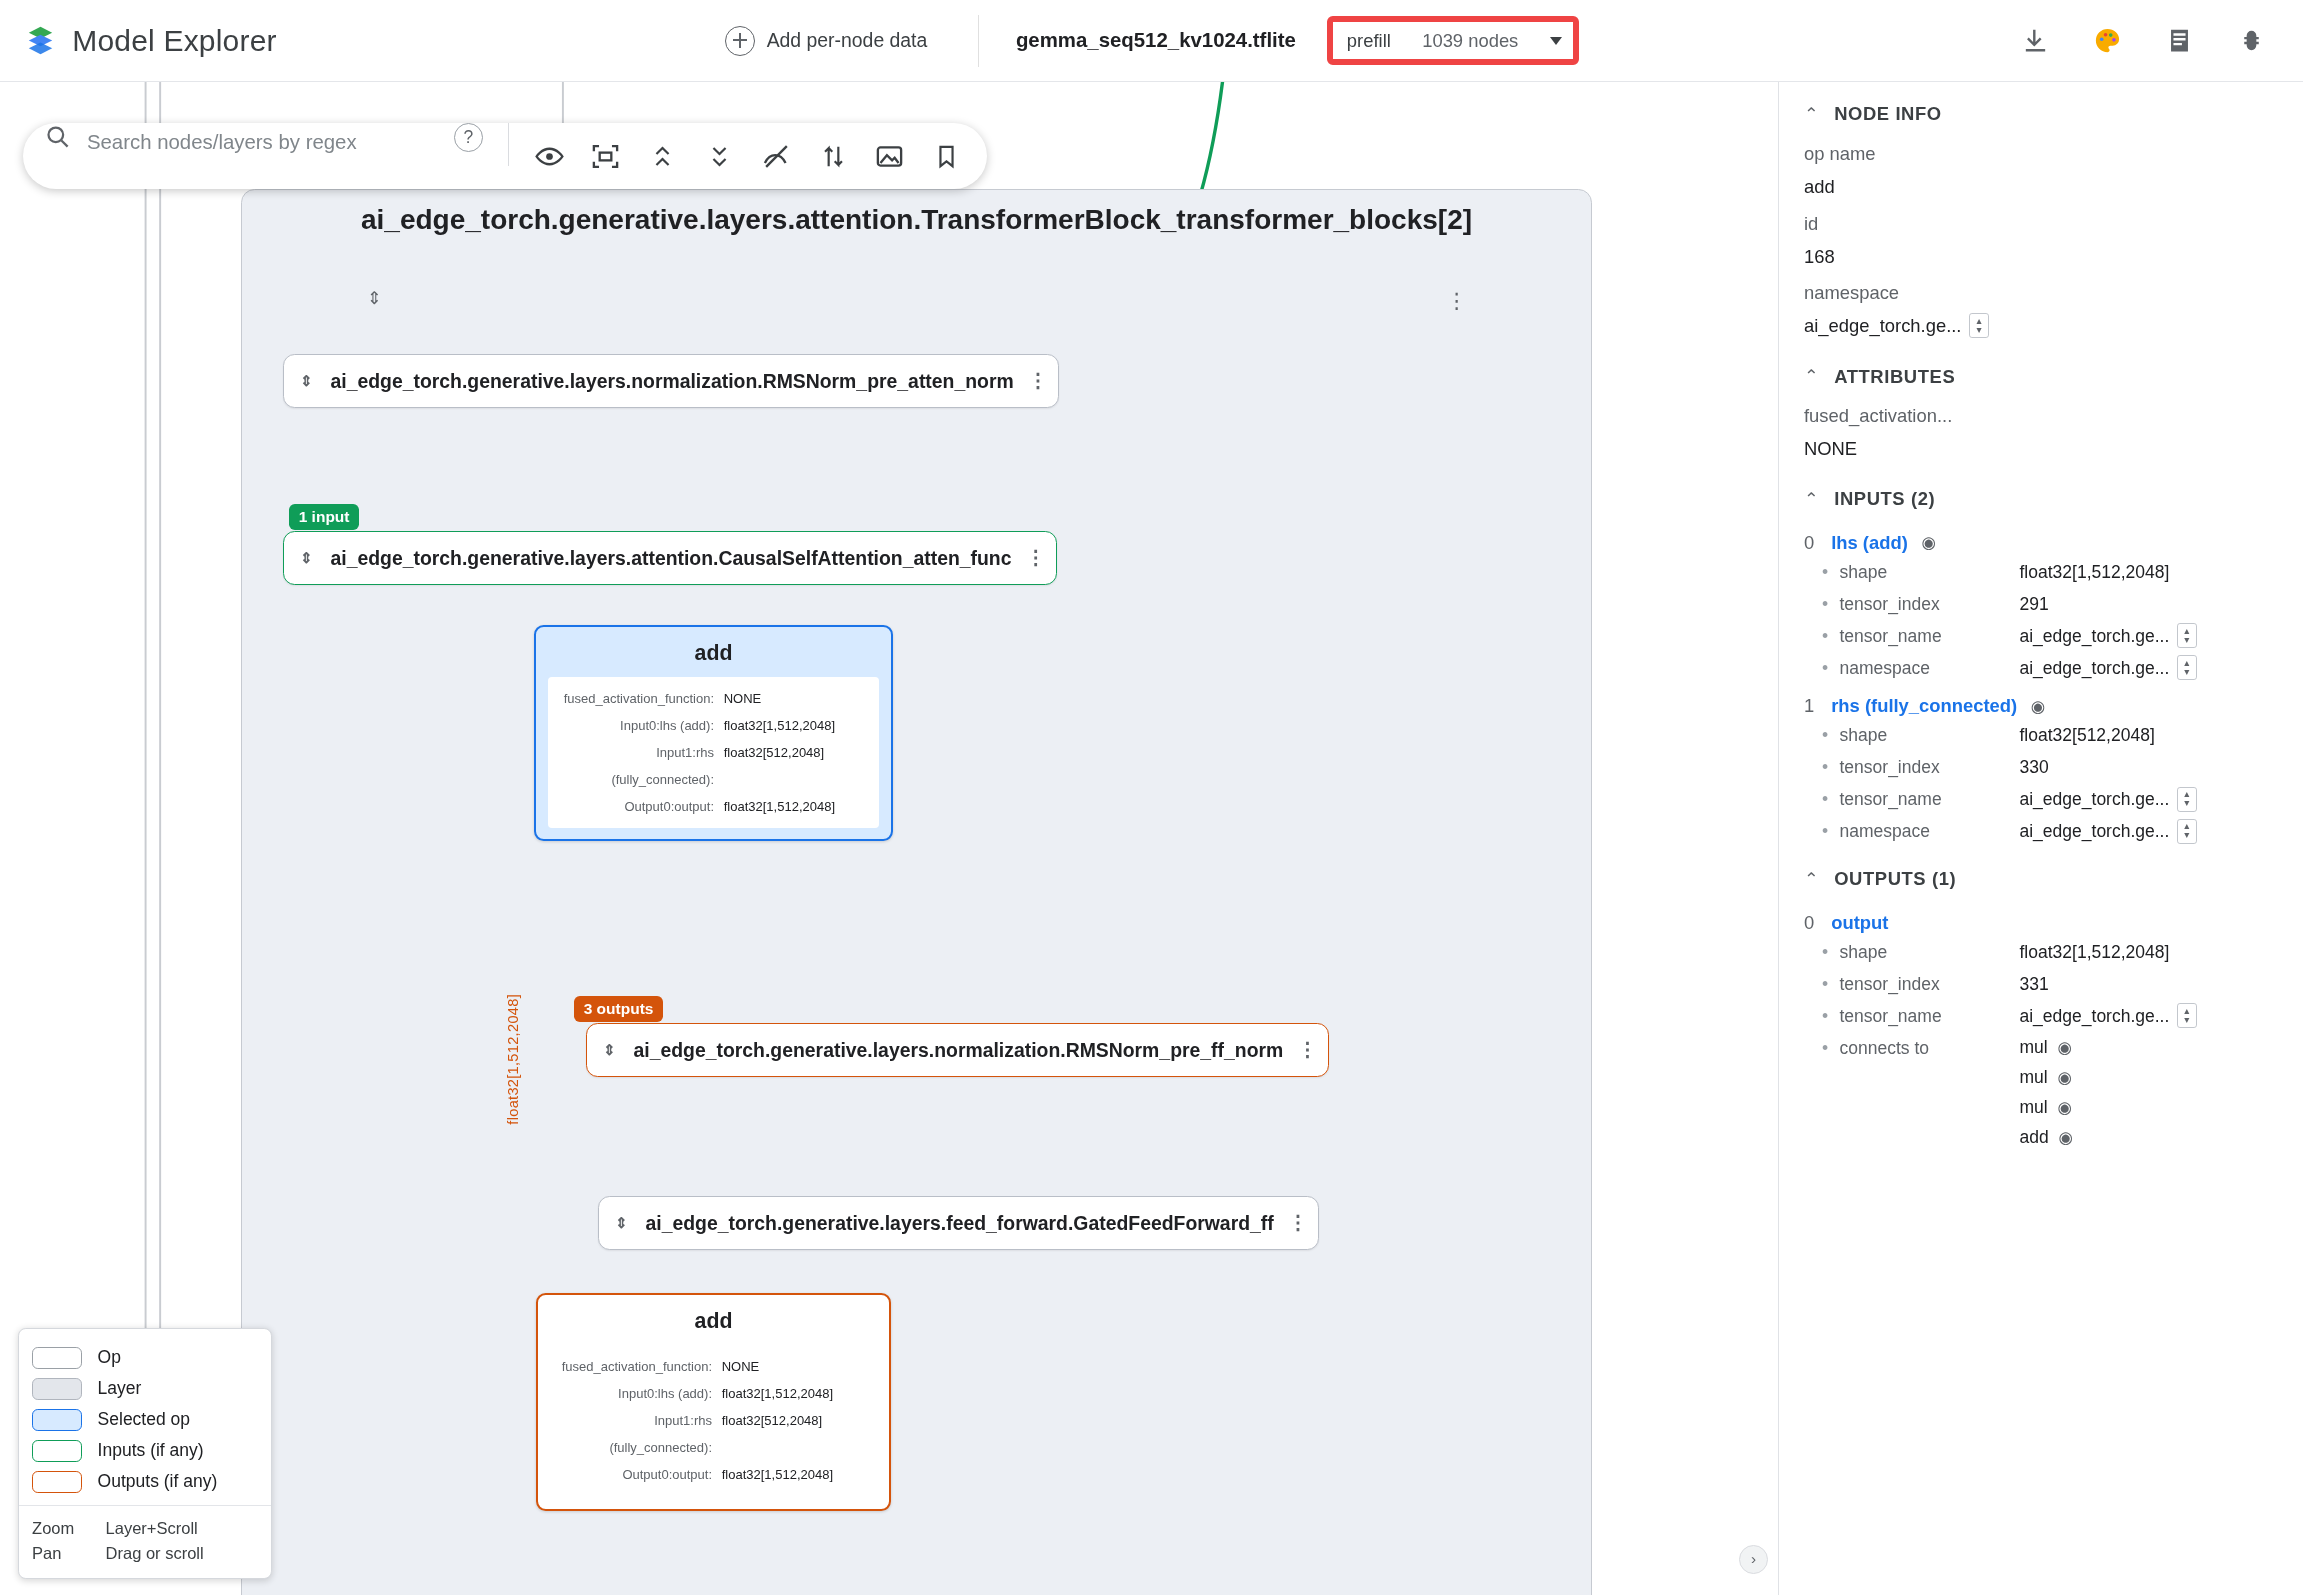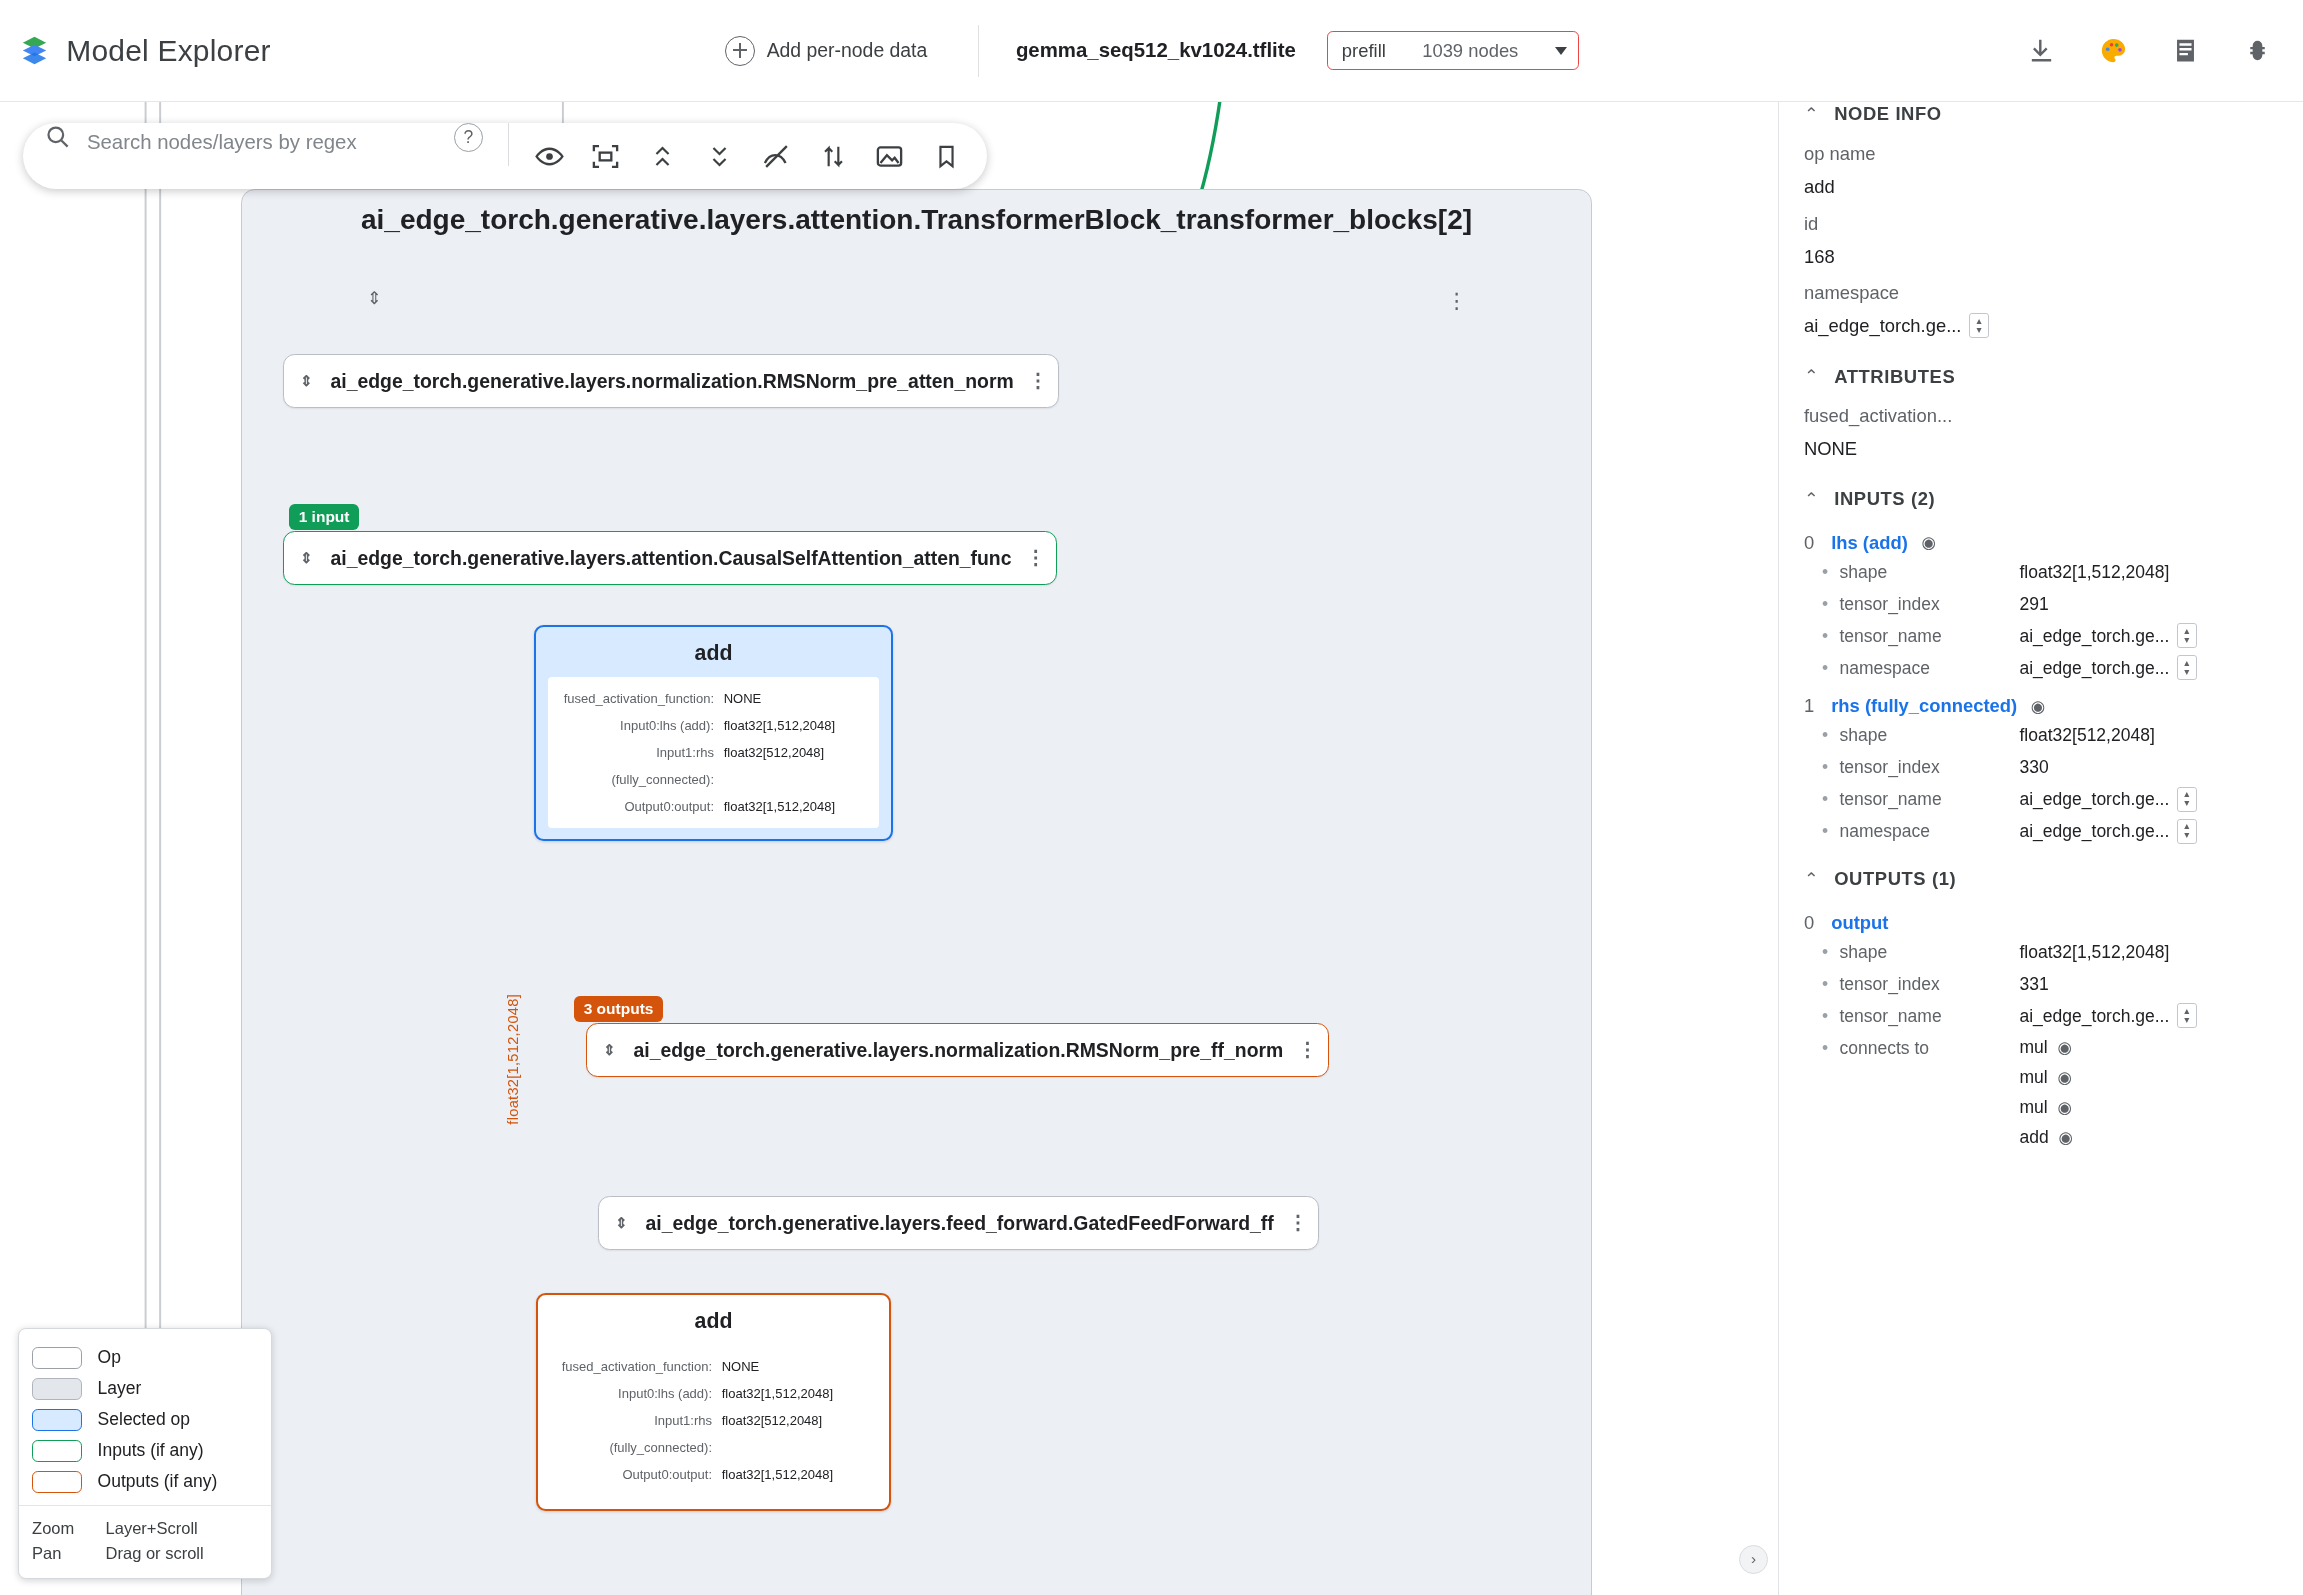--- a/index.html
+++ b/index.html
@@ -8,24 +8,24 @@
     width: 2304px; height: 1595px;
     font-family: "Liberation Sans", sans-serif;
     background: #ffffff;
     color: #202124;
     overflow: hidden;
     position: relative;
   }
 
   
   .topbar {
-    height: 102px;
+    height: 82px;
     display: flex;
     align-items: center;
-    padding: 0 2px;
+    padding: 0 8px;
     border-bottom: 1px solid #e4e6ea;
     background: #fff;
     position: relative;
     z-index: 40;
   }
   .logo-wrap { display:flex; align-items:center; gap:13.6px; padding-left: 13.6px; }
   .logo-mark { width: 37px; height: 37px; position: relative; }
   .app-title { font-size: 30px; color: #3c4043; letter-spacing:0.2px; }
 
   .topbar-center {
@@ -50,21 +50,21 @@
   .plus-icon:before { left: 6.8px; right: 6.8px; top: 12.6px; height: 1.9px; }
   .plus-icon:after { top: 6.8px; bottom: 6.8px; left: 12.6px; width: 1.9px; }
 
   .vsep { width:1px; height: 52px; background:#e0e0e0; margin: 0 25px; }
 
   .model-name { font-size: 20.4px; font-weight: bold; color: #202124; white-space: nowrap; }
 
   .select-box {
     margin-left: 19.4px;
     display: flex; align-items: center; gap: 25px;
-    border: 1px solid #ef4444; border-radius: 5.8px;
+    border: 6px solid #ef4444; border-radius: 5.8px;
     padding: 7.8px 11.6px 7.8px 13.6px;
     font-size: 18.4px; color: #3c4043;
     background: #fff; cursor: pointer;
     min-width: 252px;
     justify-content: space-between;
   }
   .select-box .sel-left { color:#3c4043; }
   .select-box .sel-count { color:#5f6368; }
   .caret { width:0;height:0;border-left:6.8px solid transparent;border-right:6.8px solid transparent;border-top:8.7px solid #3c4043; }
 

